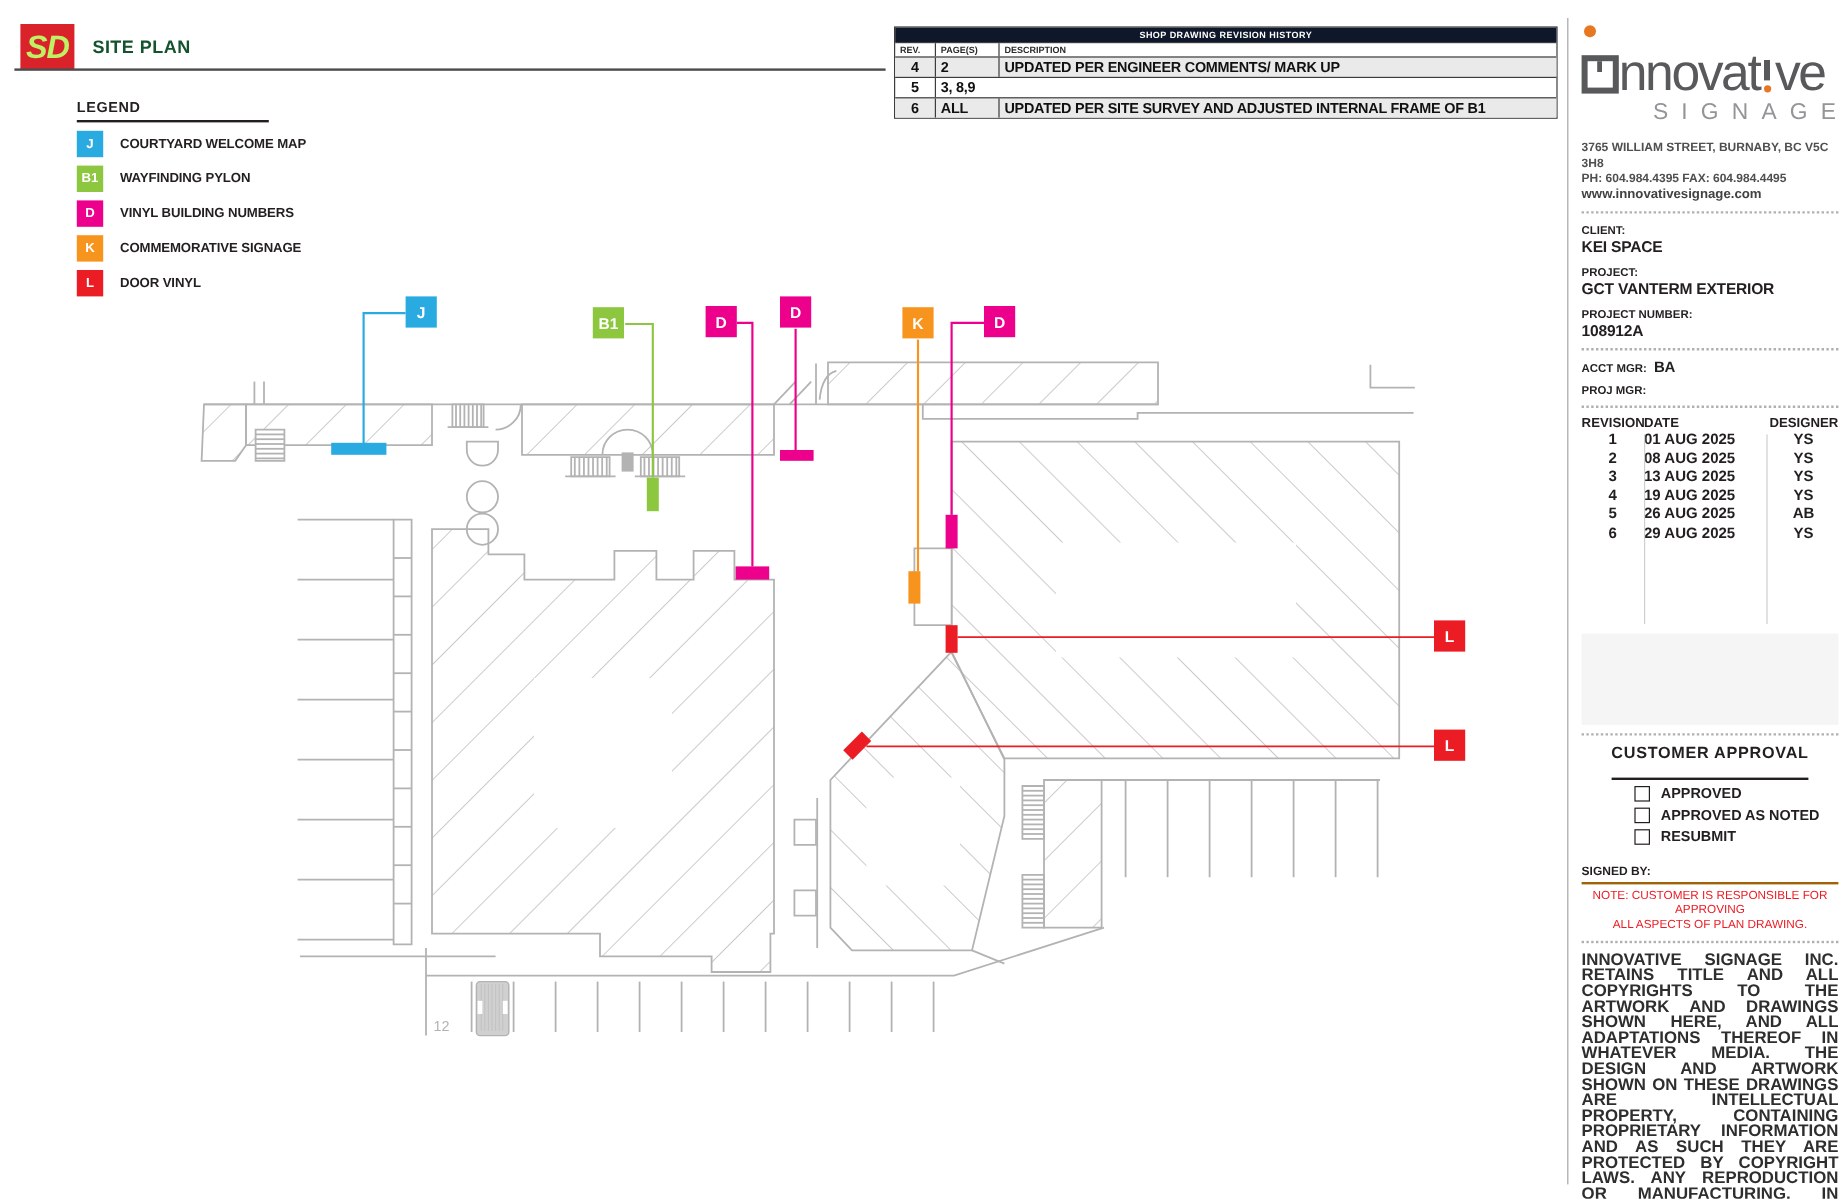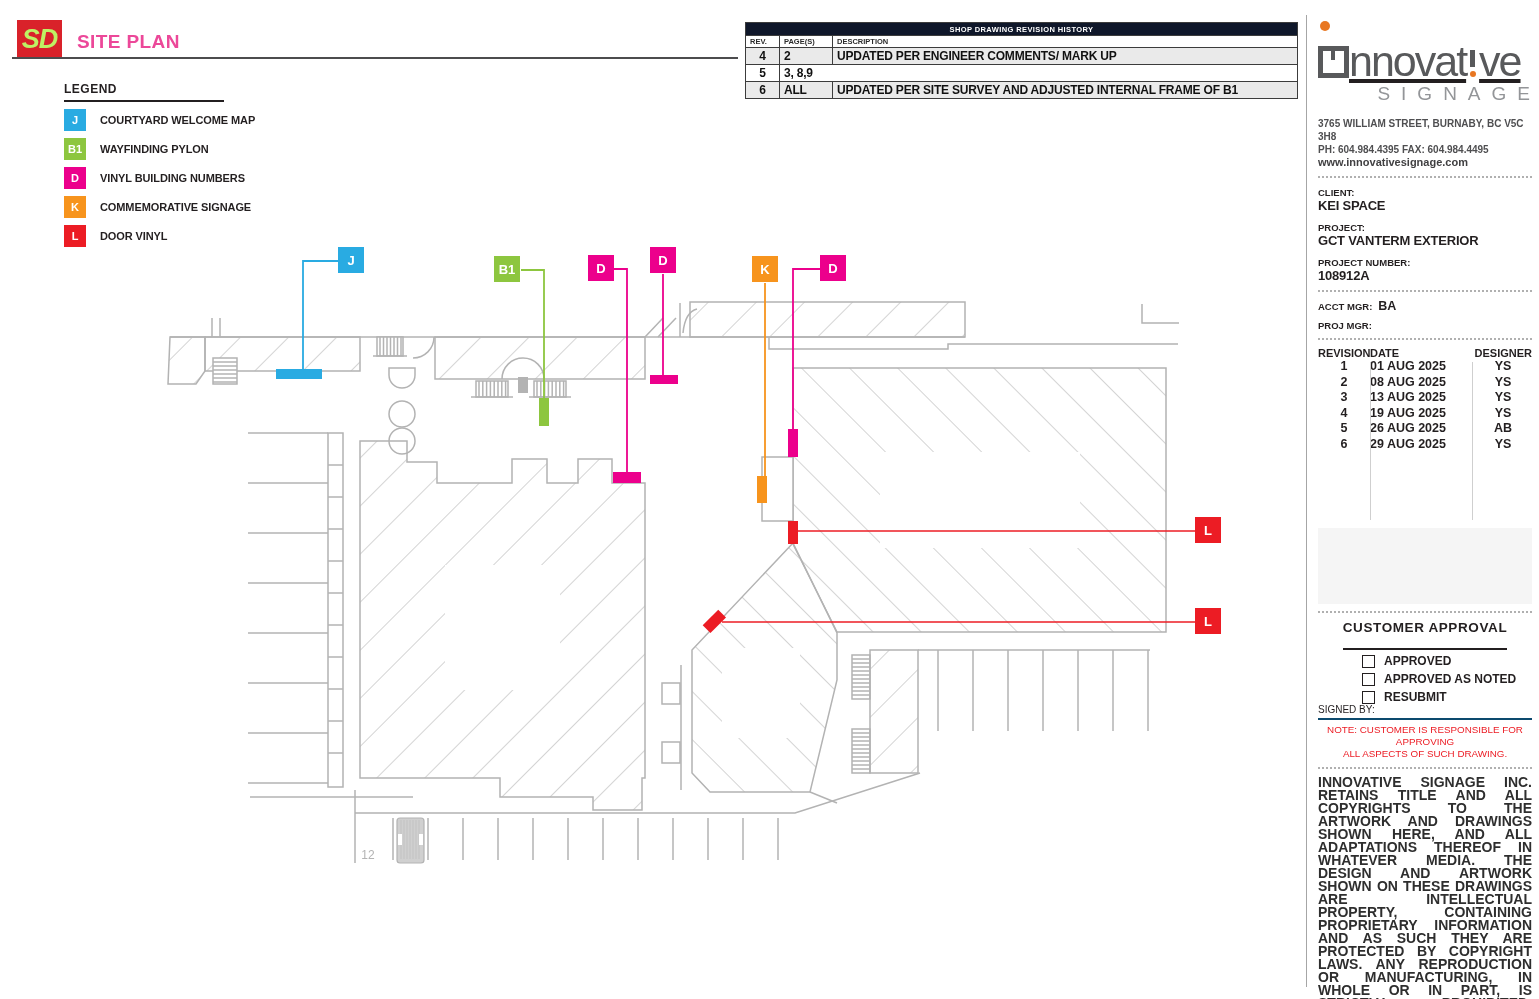--- a/index.html
+++ b/index.html
@@ -4,21 +4,21 @@
 <style>
   html,body{margin:0;padding:0;background:#fff;}
   body{width:1539px;height:999px;position:relative;overflow:hidden;
        font-family:"Liberation Sans",sans-serif;color:#231f20;}
   .abs{position:absolute;}
 
   
   .sd-badge{left:17px;top:20px;width:45px;height:38px;background:#d9222a;
             display:flex;align-items:center;justify-content:center;}
   .sd-badge span{color:#bef264;font-weight:bold;font-style:italic;font-size:27px;letter-spacing:-1px;}
-  .page-title{left:77px;top:31px;font-size:19px;font-weight:bold;color:#ec4899;letter-spacing:.4px;}
+  .page-title{left:77px;top:31px;font-size:15px;font-weight:bold;color:#14532d;letter-spacing:.4px;}
   .title-rule{left:12px;top:57px;width:726px;height:2px;background:#4c4c4e;}
 
   
   .legend{left:64px;top:82px;width:260px;}
   .legend-title{font-size:12px;font-weight:bold;letter-spacing:.5px;}
   .legend-rule{width:160px;height:2px;background:#231f20;margin-top:4px;}
   .legend-item{display:flex;align-items:center;margin-top:7px;height:22px;}
   .legend-swatch{width:22px;height:22px;color:#fff;font-size:11px;font-weight:bold;
                  display:flex;align-items:center;justify-content:center;flex:0 0 22px;}
   .legend-label{font-size:11px;font-weight:bold;margin-left:14px;letter-spacing:-.1px;}
@@ -37,21 +37,21 @@
 
   
   #plan-svg{left:0;top:0;pointer-events:none;}
   .marker{position:absolute;width:26px;height:26px;color:#fff;font-size:13px;font-weight:bold;
           display:flex;align-items:center;justify-content:center;z-index:5;}
 
   
   .sidebar{left:1306px;top:15px;width:226px;height:972px;border-left:1px solid #a6a6a6;
            padding-left:11px;box-sizing:border-box;}
   .dotsep{border-top:2px dotted #b0b0b0;height:0;margin:7px 0;}
-  .logo-row{display:flex;align-items:flex-end;margin-top:10px;height:56px;position:relative;text-decoration:underline;}
+  .logo-row{display:flex;align-items:flex-end;margin-top:10px;height:56px;position:relative;}
   .logo-dot{position:absolute;left:2px;top:-4px;width:10px;height:10px;border-radius:50%;background:#e87722;}
   .logo-sq{width:21px;height:22px;border:5px solid #58595b;position:relative;margin-bottom:3px;}
   .logo-sq-tick{position:absolute;left:8px;top:0;width:4px;height:9px;background:#58595b;}
   .logo-word{font-size:43px;font-weight:500;color:#58595b;letter-spacing:-2px;line-height:40px;}
   .logo-excl{display:flex;flex-direction:column;align-items:center;justify-content:flex-end;
              width:9px;height:38px;margin:0 2px 4px;}
   .logo-excl .bar{width:5px;height:17px;background:#58595b;}
   .logo-excl .dot{width:6px;height:6px;border-radius:50%;background:#e87722;margin-top:4px;}
   .logo-tagline{text-align:right;font-size:19px;color:#939598;letter-spacing:11px;
                 margin:2px -9px 0 0;}
@@ -71,21 +71,21 @@
   .revtbl-row .c1{text-align:center;}
   .revtbl-row .c3{text-align:center;}
   .vline{position:absolute;top:15px;width:1px;height:158px;background:#cfcfcf;}
   .graybox{width:100%;height:76px;background:#f5f5f5;margin-top:6px;}
 
   .appr-title{font-size:13.5px;font-weight:bold;letter-spacing:.6px;border-bottom:2px solid #231f20;
               width:max-content;margin:2px auto 0;padding-bottom:13px;}
   .appr-opt{display:flex;align-items:center;margin:4px 0 0 44px;}
   .appr-box{width:11px;height:11px;border:1.6px solid #231f20;margin-right:9px;flex:0 0 11px;}
   .appr-opt span{font-size:12px;font-weight:bold;}
-  .signed{font-size:10px;font-weight:normal;border-bottom:2px solid #0c4a6e;padding-bottom:3px;}
+  .signed{margin-top:17px;font-size:10px;font-weight:bold;border-bottom:2px solid #a16207;padding-bottom:3px;}
   .rednote{margin-top:4px;font-size:9.8px;font-weight:normal;text-align:center;line-height:12px;}
   .legal{font-size:14px;font-weight:600;text-align:justify;line-height:13px;color:#2e2e2e;margin-top:4px;}
   .file-label{font-size:10px;font-weight:bold;margin-top:10px;}
   .file-value{font-size:10.5px;font-weight:bold;letter-spacing:-.3px;}
 </style>
 </head>
 <body>
 
 <svg id="plan-svg" class="abs" width="1539" height="999" viewBox="0 0 1539 999">
   <defs>
@@ -431,21 +431,21 @@
       </div>
       <div class="appr-opt">
         <div class="appr-box"></div>
         <span>RESUBMIT</span>
       </div>
     </div>
 
   <div class="signed">SIGNED BY:</div>
   <div class="rednote" style="color: rgb(236, 28, 36);">
     <div>NOTE: CUSTOMER IS RESPONSIBLE FOR APPROVING</div>
-    <div>ALL ASPECTS OF SUCH DRAWING.</div>
+    <div>ALL ASPECTS OF PLAN DRAWING.</div>
   </div>
 
   <div class="dotsep"></div>
 
   <div class="legal">INNOVATIVE SIGNAGE INC. RETAINS TITLE AND ALL COPYRIGHTS TO THE ARTWORK AND DRAWINGS SHOWN HERE, AND ALL ADAPTATIONS THEREOF IN WHATEVER MEDIA. THE DESIGN AND ARTWORK SHOWN ON THESE DRAWINGS ARE INTELLECTUAL PROPERTY, CONTAINING PROPRIETARY INFORMATION AND AS SUCH THEY ARE PROTECTED BY COPYRIGHT LAWS. ANY REPRODUCTION OR MANUFACTURING, IN WHOLE OR IN PART, IS STRICTLY PROHIBITED, EXCEPT AS SPECIFIED BY INNOVATIVE SIGNAGE INC.</div>
 
   <div class="file-label" style="margin-top:18px">STRICTLY FILE:</div>
   <div class="file-value">GCT Vanter Exterior - 108912A</div>
 
 </div>

